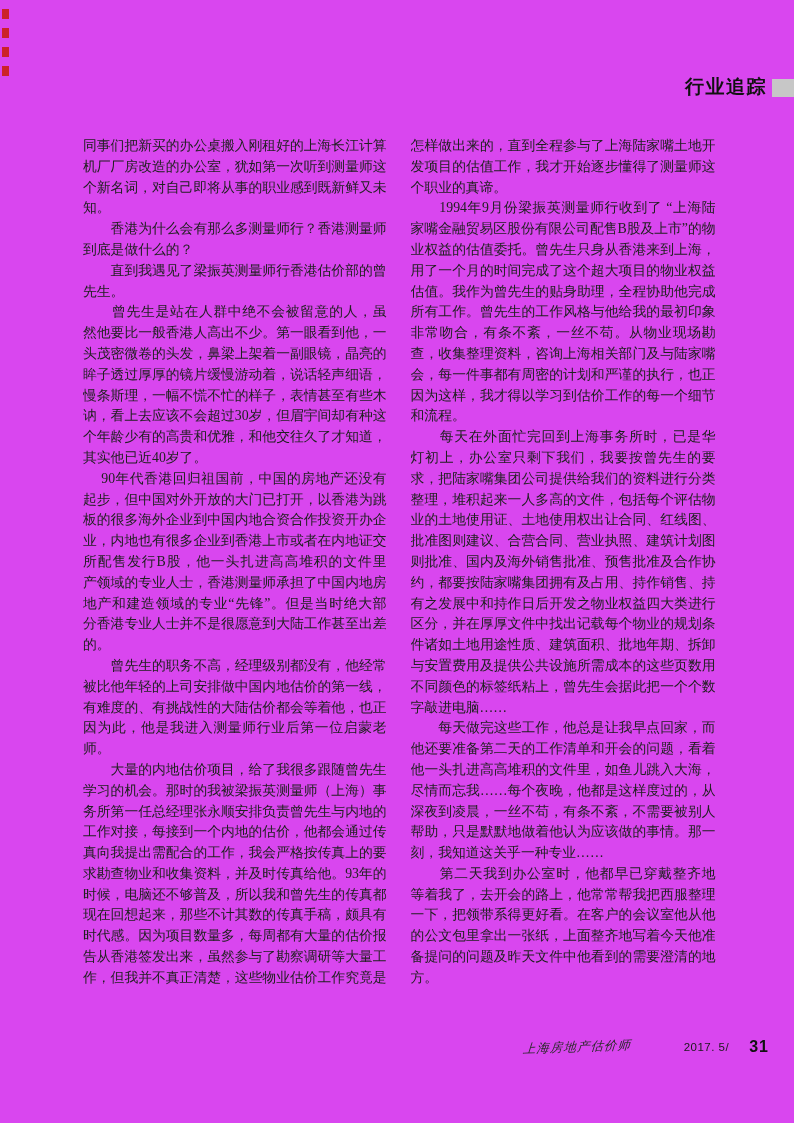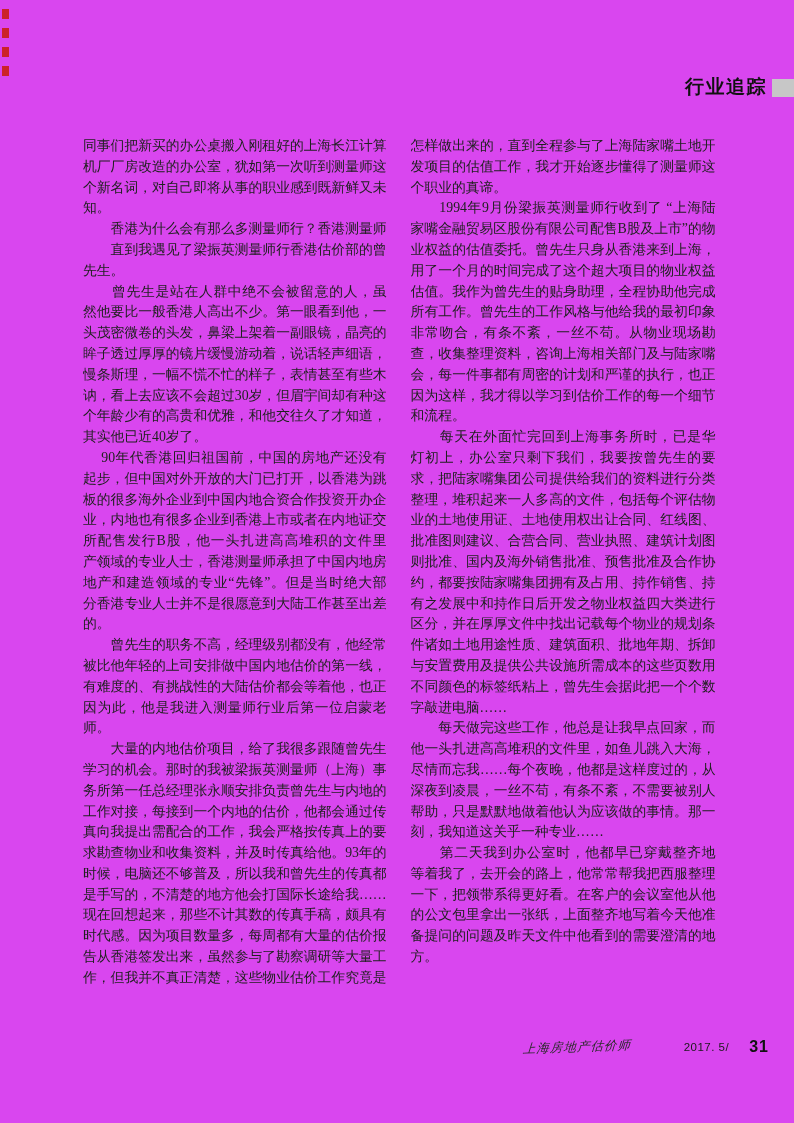--- a/index.html
+++ b/index.html
@@ -113,20 +113,21 @@
     <div class="section-bar"></div>
   </div>
 
   <div class="columns">
     <div class="col">
         <div class="line">同事们把新买的办公桌搬入刚租好的上海长江计算</div>
         <div class="line">机厂厂房改造的办公室，犹如第一次听到测量师这</div>
         <div class="line">个新名词，对自己即将从事的职业感到既新鲜又未</div>
         <div class="line para-end">知。</div>
         <div class="line">　　香港为什么会有那么多测量师行？香港测量师</div>
+        <div class="line para-end">到底是做什么的？</div>
         <div class="line">　　直到我遇见了梁振英测量师行香港估价部的曾</div>
         <div class="line para-end">先生。</div>
         <div class="line">　　曾先生是站在人群中绝不会被留意的人，虽</div>
         <div class="line">然他要比一般香港人高出不少。第一眼看到他，一</div>
         <div class="line">头茂密微卷的头发，鼻梁上架着一副眼镜，晶亮的</div>
         <div class="line">眸子透过厚厚的镜片缓慢游动着，说话轻声细语，</div>
         <div class="line">慢条斯理，一幅不慌不忙的样子，表情甚至有些木</div>
         <div class="line">讷，看上去应该不会超过30岁，但眉宇间却有种这</div>
         <div class="line">个年龄少有的高贵和优雅，和他交往久了才知道，</div>
         <div class="line para-end">其实他已近40岁了。</div>
@@ -144,21 +145,20 @@
         <div class="line">有难度的、有挑战性的大陆估价都会等着他，也正</div>
         <div class="line">因为此，他是我进入测量师行业后第一位启蒙老</div>
         <div class="line para-end">师。</div>
         <div class="line">　　大量的内地估价项目，给了我很多跟随曾先生</div>
         <div class="line">学习的机会。那时的我被梁振英测量师（上海）事</div>
         <div class="line">务所第一任总经理张永顺安排负责曾先生与内地的</div>
         <div class="line">工作对接，每接到一个内地的估价，他都会通过传</div>
         <div class="line">真向我提出需配合的工作，我会严格按传真上的要</div>
         <div class="line">求勘查物业和收集资料，并及时传真给他。93年的</div>
         <div class="line">时候，电脑还不够普及，所以我和曾先生的传真都</div>
-        <div class="line">是手写的，不清楚的地方他会打国际长途给我……</div>
         <div class="line">现在回想起来，那些不计其数的传真手稿，颇具有</div>
         <div class="line">时代感。因为项目数量多，每周都有大量的估价报</div>
         <div class="line">告从香港签发出来，虽然参与了勘察调研等大量工</div>
         <div class="line para-end">作，但我并不真正清楚，这些物业估价工作究竟是</div>
       </div>
     <div class="col">
         <div class="line">怎样做出来的，直到全程参与了上海陆家嘴土地开</div>
         <div class="line">发项目的估值工作，我才开始逐步懂得了测量师这</div>
         <div class="line para-end">个职业的真谛。</div>
         <div class="line">　　1994年9月份梁振英测量师行收到了 “上海陆</div>
@@ -180,20 +180,21 @@
         <div class="line">批准图则建议、合营合同、营业执照、建筑计划图</div>
         <div class="line">则批准、国内及海外销售批准、预售批准及合作协</div>
         <div class="line">约，都要按陆家嘴集团拥有及占用、持作销售、持</div>
         <div class="line">有之发展中和持作日后开发之物业权益四大类进行</div>
         <div class="line">区分，并在厚厚文件中找出记载每个物业的规划条</div>
         <div class="line">件诸如土地用途性质、建筑面积、批地年期、拆卸</div>
         <div class="line">与安置费用及提供公共设施所需成本的这些页数用</div>
         <div class="line">不同颜色的标签纸粘上，曾先生会据此把一个个数</div>
         <div class="line para-end">字敲进电脑……</div>
         <div class="line">　　每天做完这些工作，他总是让我早点回家，而</div>
+        <div class="line">他还要准备第二天的工作清单和开会的问题，看着</div>
         <div class="line">他一头扎进高高堆积的文件里，如鱼儿跳入大海，</div>
         <div class="line">尽情而忘我……每个夜晚，他都是这样度过的，从</div>
         <div class="line">深夜到凌晨，一丝不苟，有条不紊，不需要被别人</div>
         <div class="line">帮助，只是默默地做着他认为应该做的事情。那一</div>
         <div class="line para-end">刻，我知道这关乎一种专业……</div>
         <div class="line">　　第二天我到办公室时，他都早已穿戴整齐地</div>
         <div class="line">等着我了，去开会的路上，他常常帮我把西服整理</div>
         <div class="line">一下，把领带系得更好看。在客户的会议室他从他</div>
         <div class="line">的公文包里拿出一张纸，上面整齐地写着今天他准</div>
         <div class="line">备提问的问题及昨天文件中他看到的需要澄清的地</div>

